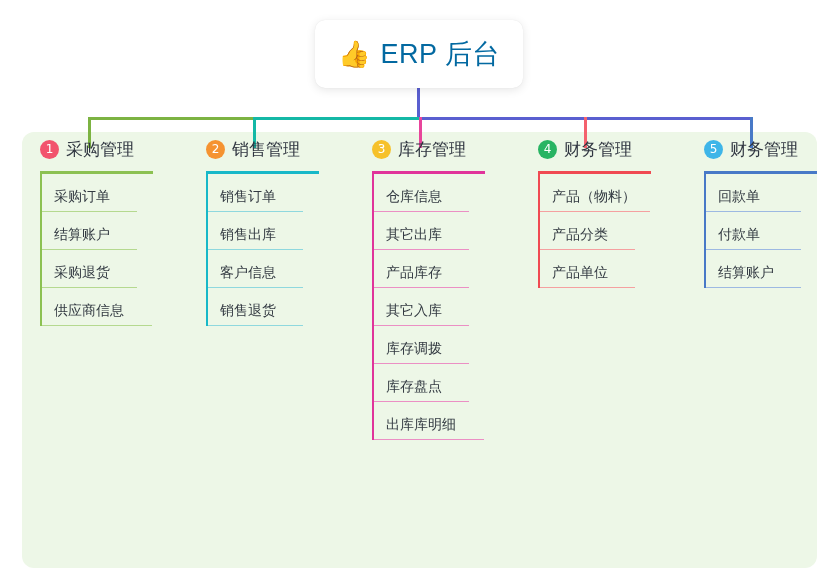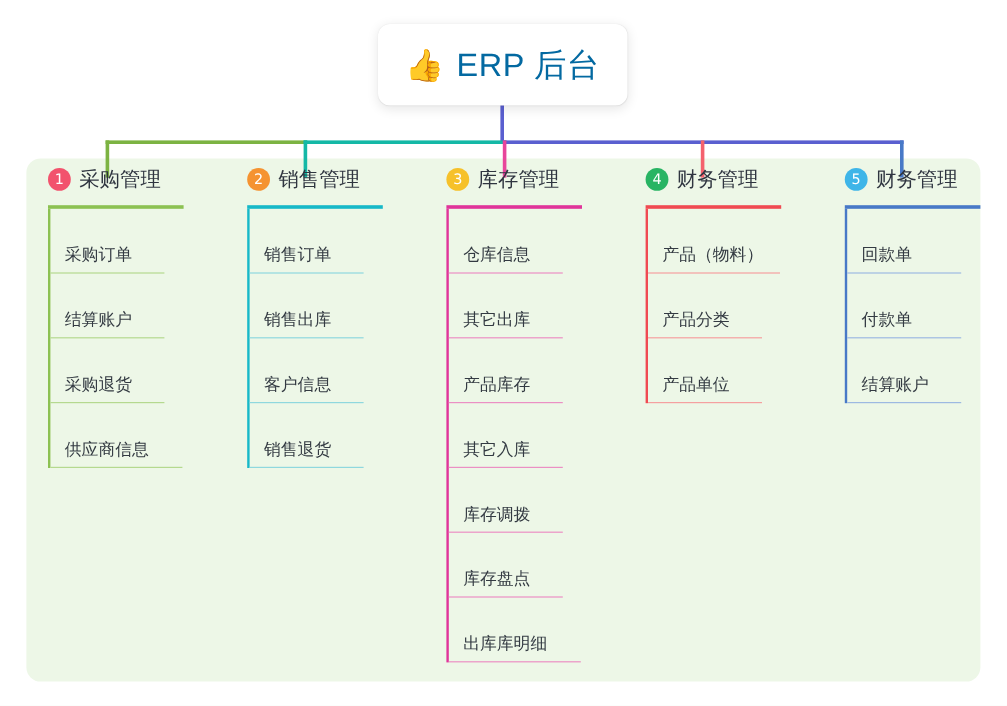--- a/index.html
+++ b/index.html
@@ -111,21 +111,21 @@
     position: absolute;
     left: 18px;
     top: 42px;
     width: 148px;
     border-left-width: 2px;
     border-left-style: solid;
     box-sizing: border-box;
   }
   .item {
     position: relative;
-    height: 54px;
+    height: 38px;
     box-sizing: border-box;
     border-bottom-width: 1px;
     border-bottom-style: solid;
     margin-left: 0;
     width: 95px;
   }
   .item .item-label {
     position: absolute;
     left: 12px;
     bottom: 5px;

